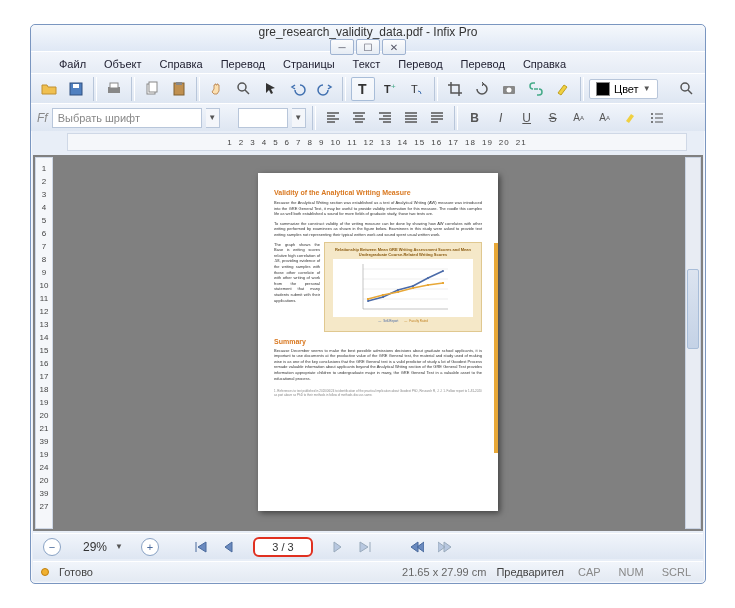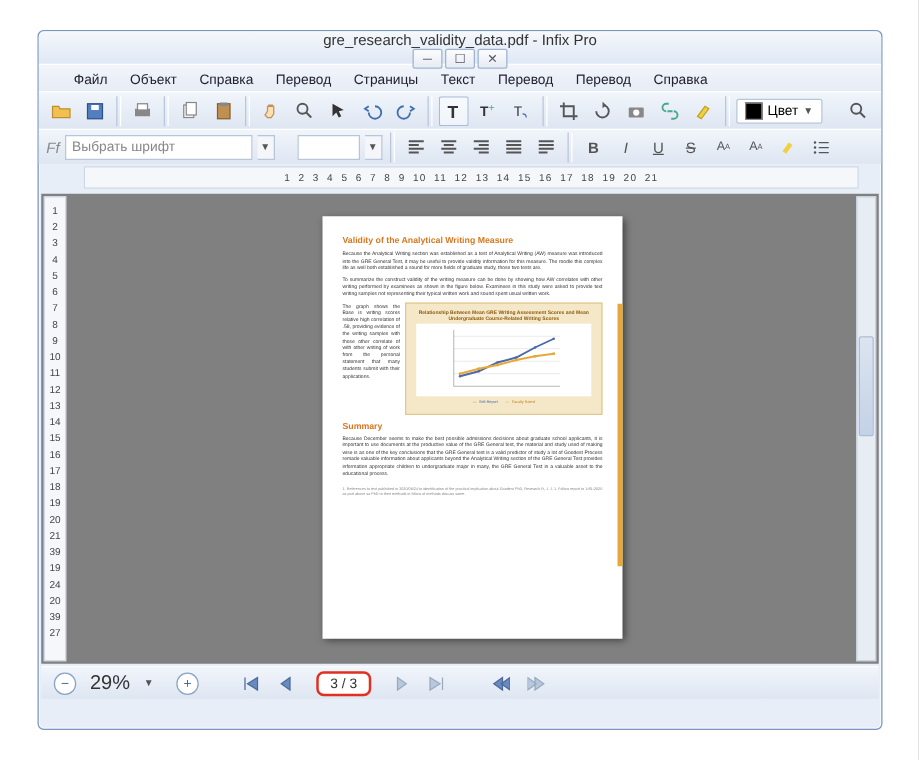--- a/index.html
+++ b/index.html
@@ -38,25 +38,25 @@
 .chart .plot { background:#fff; height:58px; position:relative; margin:2px 4px; }
 .chart .plot svg { width:100%; height:100%; }
 .chart .legend { display:flex; justify-content:center; gap:6px; font-size:3px; color:#555; margin-top:2px; }
 .chart .legend span::before { content:"—"; margin-right:2px; }
 .sumh { color:#d97820; font-size:7px; font-weight:bold; margin:6px 0 3px; }
 .foot { font-size:3px; color:#888; margin-top:8px; }
 .scroll-v { position:absolute; right:2px; top:2px; bottom:2px; width:16px; background:#e8ecf3; border:1px solid #c8d2e2; }
 .scroll-thumb { position:absolute; left:1px; right:1px; top:30%; height:80px; background:linear-gradient(#dce4f0,#c4d2e6); border:1px solid #a8bdd8; border-radius:2px; }
 .navbar { position:absolute; left:2px; right:2px; bottom:24px; height:26px; background:linear-gradient(#f1f5fb,#dee6f2); display:flex; align-items:center; padding:0 10px; gap:8px; border-top:1px solid #fff; }
 .zbtn { width:18px; height:18px; border:1px solid #8aa3c5; border-radius:9px; display:flex; align-items:center; justify-content:center; font-size:11px; color:#4a6a9c; background:#fff; }
-.zoom-val { width:38px; font-size:16px; color:#333; text-align:center; }
+.zoom-val { width:38px; font-size:12px; color:#333; text-align:right; }
 .zdrop { font-size:8px; color:#555; margin-right:10px; }
 .nbtn { width:20px; height:18px; display:flex; align-items:center; justify-content:center; }
 .nbtn svg { width:14px; height:12px; }
-.page-ind { width:44px; height:20px; border:2px solid #e03020; border-radius:6px; background:#fff; display:flex; align-items:center; justify-content:center; font-size:11px; color:#333; margin:0 6px; }
+.page-ind { width:60px; height:20px; border:2px solid #e03020; border-radius:6px; background:#fff; display:flex; align-items:center; justify-content:center; font-size:11px; color:#333; margin:0 6px; }
 .statusbar { position:absolute; left:2px; right:2px; bottom:2px; height:20px; background:linear-gradient(#f1f5fb,#e4eaf3); display:flex; align-items:center; padding:0 8px; gap:10px; font-size:11px; color:#444; border-top:1px solid #fff; }
 .statusbar .dot { width:8px; height:8px; background:#f0b030; border-radius:4px; border:1px solid #c08010; }
 .statusbar .dim { margin-left:auto; color:#666; }
 .statusbar .cap { padding:0 4px; color:#888; }
 </style>
 </head>
 <body>
 
 <div class="window">
 
@@ -417,14 +417,23 @@
           <path d="M8 1L1 6l7 5zM14 1L7 6l7 5z" fill="#6a8abf" stroke="#4a6a9c"></path>
         </svg>
       </div>
     <div class="nbtn">
         <svg viewBox="0 0 14 12">
           <path d="M0 1l7 5-7 5zM6 1l7 5-7 5z" fill="#b8c8e0" stroke="#9ab"></path>
         </svg>
       </div>
   </div>
 
+  <div class="statusbar">
+    <div class="dot"></div>
+    <span>Готово</span>
+    <span class="dim">21.65 x 27.99 cm</span>
+    <span>Предварител</span>
+    <span class="cap">CAP</span>
+    <span class="cap">NUM</span>
+    <span class="cap">SCRL</span>
+  </div>
 
 </div>
 
 </body></html>

